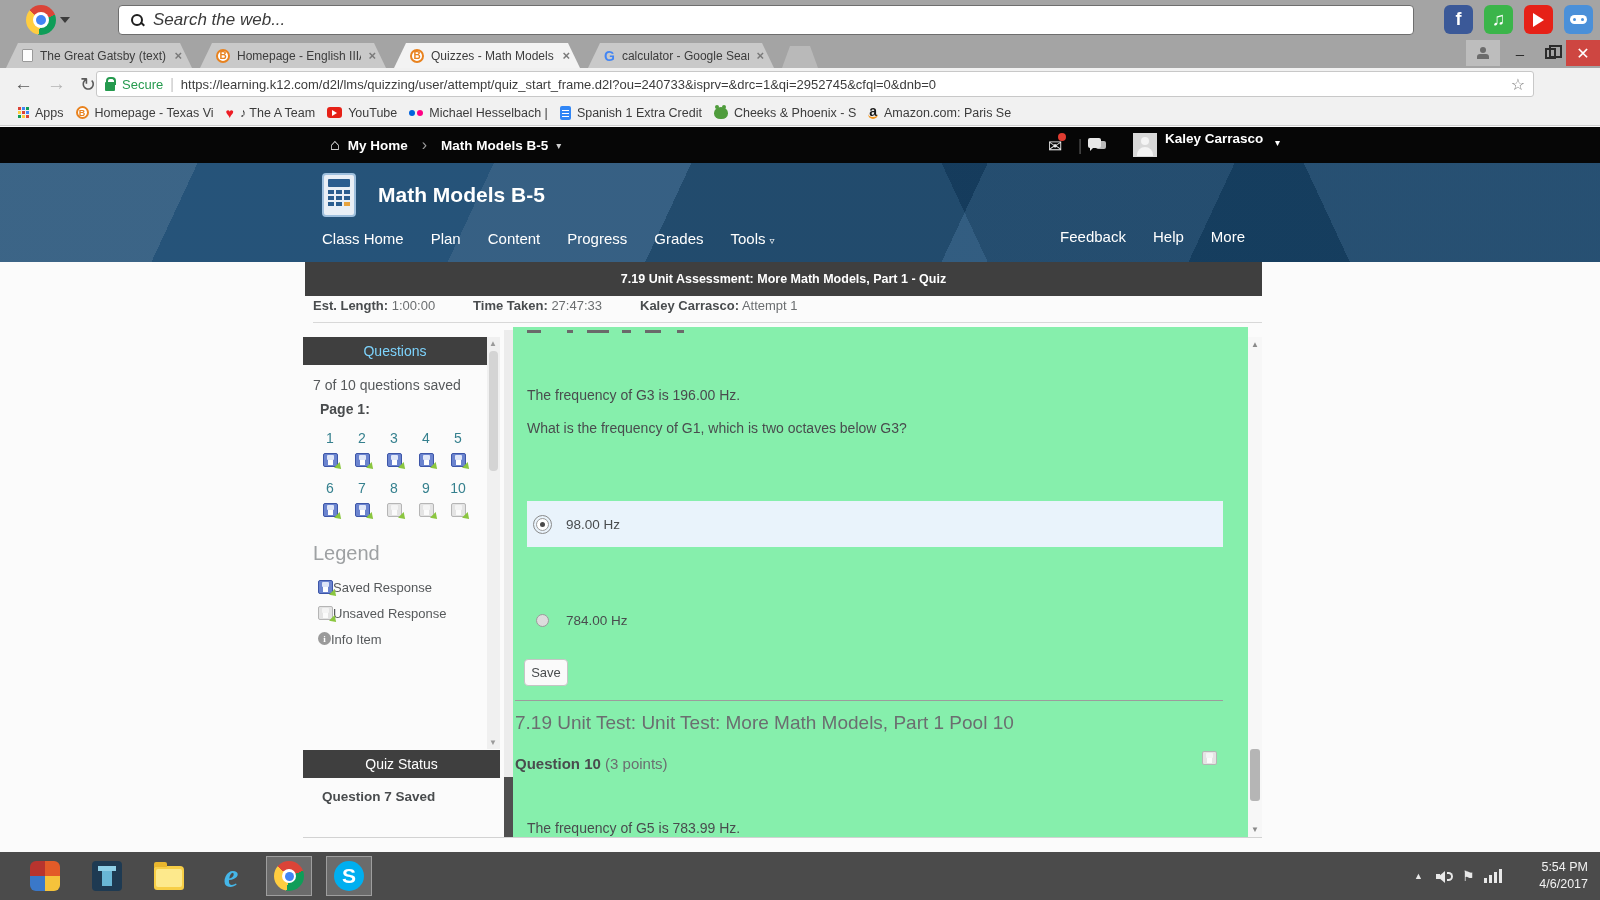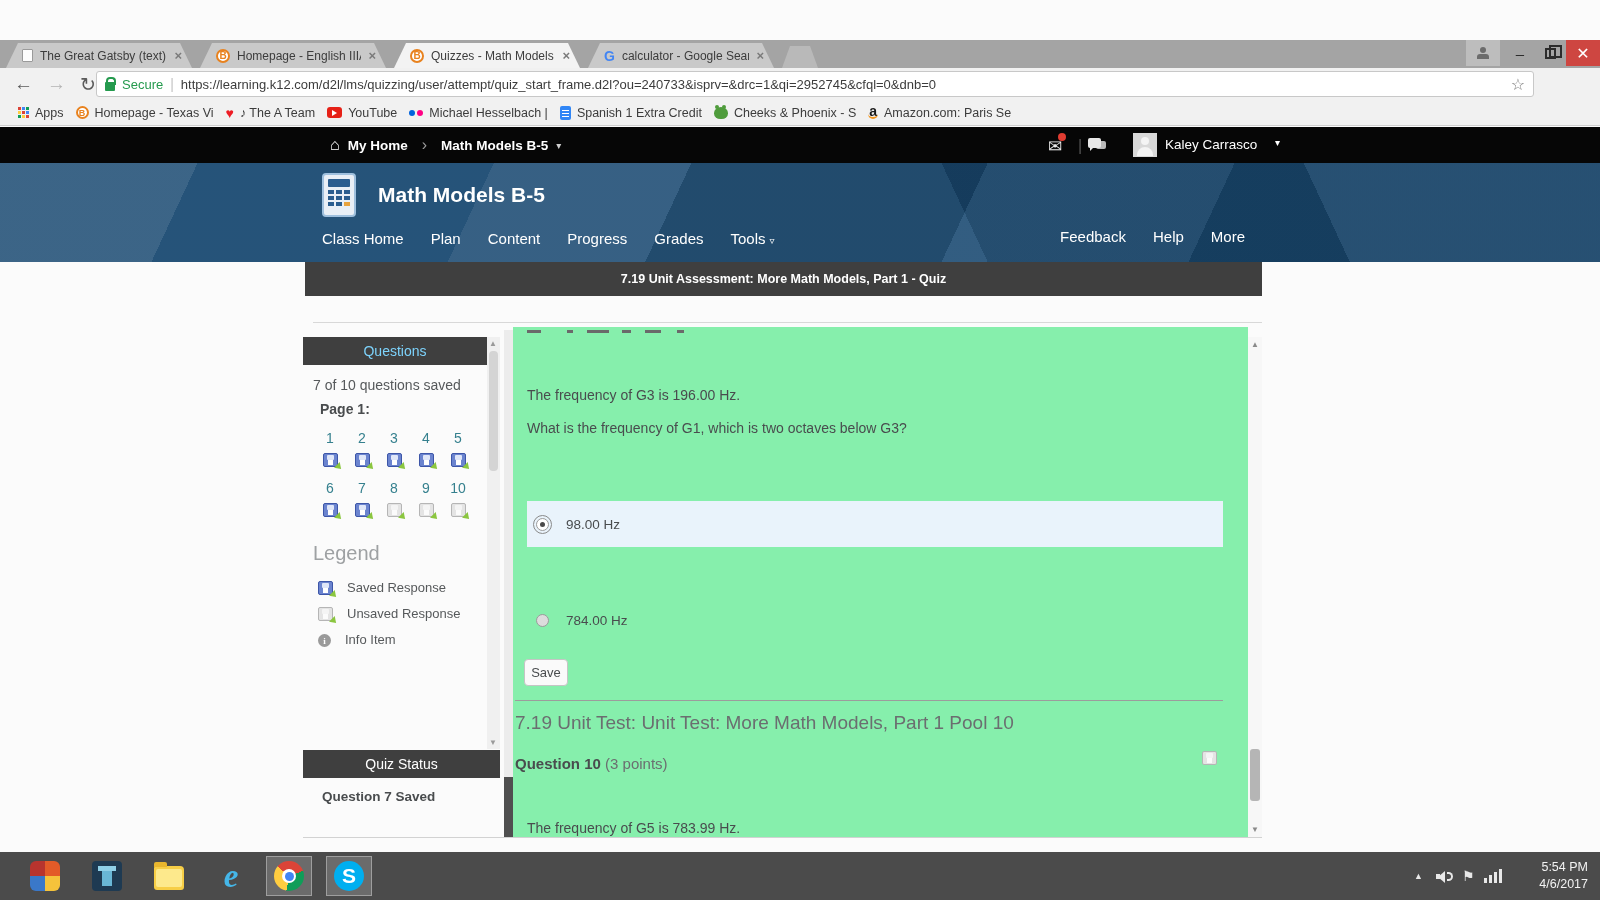--- a/index.html
+++ b/index.html
@@ -97,21 +97,21 @@
   .mail-glyph { font-size:17px; color:#e8e8e8; }
   .mail-dot { position:absolute; right:-4px; top:-3px; width:8px; height:8px; border-radius:50%; background:#e03c31; }
   .lms-sep { position:absolute; left:1078px; top:10px; color:#555; }
   .chat-wrap { position:absolute; left:1088px; top:11px; width:18px; height:13px; }
   .bubble { position:absolute; left:0; top:0; width:13px; height:10px; background:#e8e8e8; border-radius:2px; }
   .bubble::after { content:""; position:absolute; left:2px; bottom:-3px; width:0; height:0; border-top:4px solid #e8e8e8; border-right:4px solid transparent; }
   .bubble2 { position:absolute; right:0; top:3px; width:10px; height:8px; background:#b9b9b9; border-radius:2px; }
   .avatar { position:absolute; left:1133px; top:6px; width:24px; height:24px; background:#d9d9d9; overflow:hidden; }
   .avatar::before { content:""; position:absolute; left:8px; top:4px; width:8px; height:8px; border-radius:50%; background:#f4f4f4; }
   .avatar::after { content:""; position:absolute; left:4px; top:14px; width:16px; height:9px; border-radius:8px 8px 0 0; background:#f4f4f4; }
-  .lms-user { position:absolute; left:1165px; top:10px; font-size:13.5px; font-weight:normal; }
+  .lms-user { position:absolute; left:1165px; top:4px; font-size:13.5px; font-weight:bold; }
   .user-caret { position:absolute; left:1275px; top:10px; font-size:10px; color:#fff; }
 
   
   .course-header { position:absolute; left:0; top:163px; width:1600px; height:99px;
     background:
       linear-gradient(115deg, rgba(255,255,255,0.10) 0 12%, rgba(255,255,255,0) 12% 30%, rgba(255,255,255,0.08) 30% 42%, rgba(0,0,0,0.10) 42% 60%, rgba(255,255,255,0.06) 60% 75%, rgba(0,0,0,0.08) 75% 100%),
       linear-gradient(245deg, rgba(255,255,255,0.07) 0 18%, rgba(0,0,0,0.10) 18% 40%, rgba(255,255,255,0.05) 40% 100%),
       #1a4a72; color:#fff; }
   .calc-icon { position:absolute; left:322px; top:10px; width:34px; height:44px; background:#e9eff6; border:2px solid #9fc0de; border-radius:4px; }
   .calc-screen { margin:4px 4px 3px; height:8px; background:#2a5d8f; border-radius:1px; }
@@ -143,21 +143,21 @@
   .qnum { font-size:14px; color:#35808e; }
   .floppy { position:relative; width:15px; height:14px; background:#6b84cf; border:1px solid #3d56a8; border-radius:2px; }
   .floppy::before { content:""; position:absolute; top:1px; left:3px; right:3px; height:5px; background:#dfe6f8; border-radius:1px; }
   .floppy::after { content:""; position:absolute; bottom:1px; left:4px; right:4px; height:5px; background:#fff; }
   .floppy .arr { position:absolute; right:-5px; bottom:-5px; width:0; height:0; border-left:6px solid #8bc63f; border-top:4px solid transparent; border-bottom:4px solid transparent; transform:rotate(45deg); }
   .floppy.unsaved { background:#e4e4e4; border-color:#b5b5b5; }
   .floppy.unsaved::before { background:#f4f4f4; }
   .floppy.unsaved::after { background:#fbfbfb; }
   .legend-title { position:absolute; left:313px; top:542px; font-size:20px; color:#9ea1a3; }
   .legend-list { position:absolute; left:318px; top:580px; display:flex; flex-direction:column; gap:11px; }
-  .legend-item { display:flex; align-items:flex-end; gap:14px; font-size:13px; color:#56595b; }
+  .legend-item { display:flex; align-items:flex-start; font-size:13px; color:#56595b; }
   .info-icon { width:13px; height:13px; border-radius:50%; background:#9a9a9a; color:#fff; font-size:9px; font-weight:bold; display:flex; align-items:center; justify-content:center; font-family:"Liberation Serif", serif; }
   .status-header { position:absolute; left:303px; top:750px; width:197px; height:28px; background:#3f3f3f; color:#fff; font-size:14px; display:flex; align-items:center; justify-content:center; }
   .status-text { position:absolute; left:322px; top:789px; font-size:13.5px; font-weight:bold; color:#494c4e; }
 
   
   .left-strip { position:absolute; left:504px; top:330px; width:9px; height:507px; background:#ececec; }
   .left-strip .thumb { position:absolute; left:0; bottom:0; width:9px; height:60px; background:#4f4f4f; }
 
   
   .content { position:absolute; left:513px; top:327px; width:735px; height:510px; background:#86efac; overflow:hidden; }
@@ -213,20 +213,34 @@
   .bars i { position:absolute; bottom:0; width:3px; background:#e8e8e8; }
   .bars i:nth-child(1){left:0;height:5px;} .bars i:nth-child(2){left:5px;height:8px;}
   .bars i:nth-child(3){left:10px;height:11px;} .bars i:nth-child(4){left:15px;height:14px;}
   .clock { position:absolute; left:1510px; top:7px; width:78px; text-align:right; color:#f2f2f2; font-size:12.5px; line-height:17px; }
 </style>
 </head>
 <body>
 
 <div class="screen">
 
+  <div class="topbar">
+    <div class="chrome-logo"></div>
+    <div class="logo-caret"></div>
+    <div class="websearch">
+      <span class="mag"></span>
+      <span class="websearch-text">Search the web...</span>
+    </div>
+    <div class="social soc-fb">f</div>
+    <div class="social soc-music">♫</div>
+    <div class="social soc-yt"></div>
+    <div class="social soc-game">
+        <span class="gamepad"></span>
+      </div>
+  </div>
 
   <div class="tabstrip">
     <div class="tab" style="left:6px">
       <span class="fav-page"></span>
       <span class="tab-title">The Great Gatsby (text).p</span>
       <span class="tab-close">×</span>
     </div>
     <div class="tab" style="left:200px">
       <span class="fav-b">B</span>
       <span class="tab-title">Homepage - English IIIA</span>
@@ -357,20 +371,25 @@
       <span><span>Tools</span><span class="tools-caret">▿</span></span>
     </div>
     <div class="course-nav-right">
       <span>Feedback</span>
       <span>Help</span>
       <span>More</span>
     </div>
   </div>
 
   <div class="quiz-titlebar">7.19 Unit Assessment: More Math Models, Part 1 - Quiz</div>
+  <div class="quiz-info">
+    <span><b>Est. Length:</b> <span>1:00:00</span></span>
+    <span><b>Time Taken:</b> <span>27:47:33</span></span>
+    <span><b>Kaley Carrasco:</b> <span>Attempt 1</span></span>
+  </div>
   <div class="quiz-info-rule"></div>
 
   <div class="sb-header">Questions</div>
   <div class="sb-scroll">
     <span class="up">▲</span>
     <span class="thumb"></span>
     <span class="dn">▼</span>
   </div>
   <div class="sb-summary">7 of 10 questions saved</div>
   <div class="sb-page">Page 1:</div>

